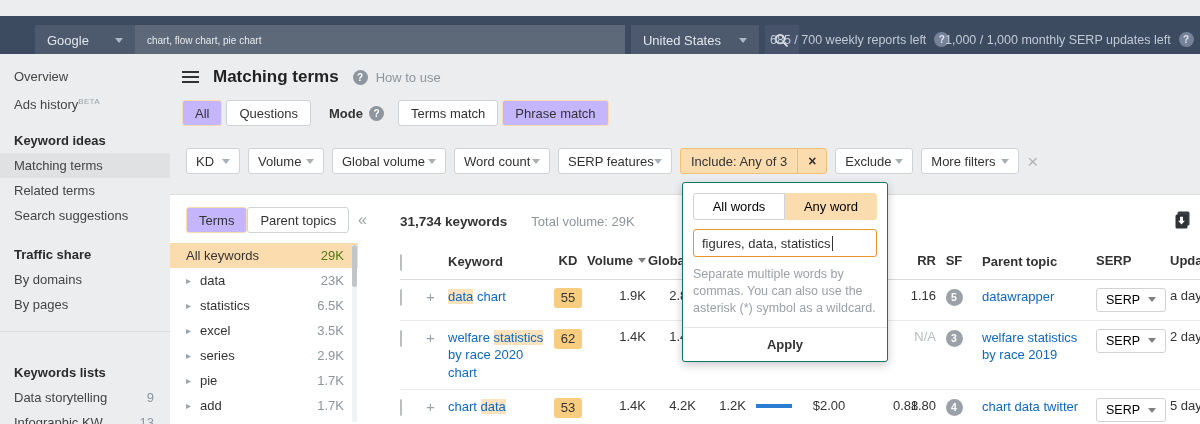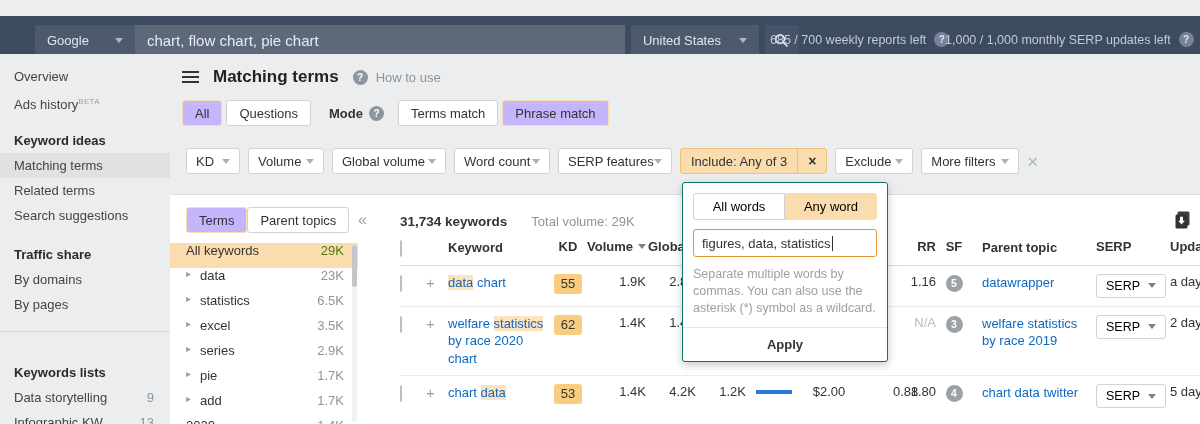--- a/index.html
+++ b/index.html
@@ -4,21 +4,21 @@
 <style>
   * { box-sizing: border-box; margin: 0; padding: 0; }
   html,body { width:1200px; height:424px; overflow:hidden; }
   body { font-family:"Liberation Sans","DejaVu Sans",sans-serif; font-size:13px; color:#333; background:#ecedee; position:relative; }
 
   
   .topbar { position:absolute; left:0; top:16px; width:1200px; height:54px; background:#3d4b61; }
   .topbar .strip { position:absolute; left:0; bottom:0; width:100%; height:8px; background:#2b3a52; }
   .tb-row { position:absolute; left:35px; top:9px; height:30px; display:flex; align-items:stretch; }
   .engine-btn { display:flex; align-items:center; gap:26px; background:#4d596d; color:#e3e7ec; padding:0 12px; border:none; border-radius:2px 0 0 2px; font-size:13px; cursor:pointer; }
-  .kw-input { width:490px; height:30px; background:#5d6879; border:none; border-radius:0; color:#e8ebef; padding:0 12px; font-size:15px; font-family:inherit; }
+  .kw-input { width:490px; height:30px; background:#5d6879; border:none; border-radius:0; color:#e8ebef; padding:0 12px; font-size:10px; font-family:inherit; }
   .country-btn { display:flex; align-items:center; gap:18px; background:#4d596d; color:#e3e7ec; padding:0 12px; border:none; margin-left:6px; font-size:13px; cursor:pointer; }
   .search-btn { width:34px; background:#46536a; border:none; margin-left:6px; border-radius:0 2px 2px 0; display:flex; align-items:center; justify-content:center; cursor:pointer; }
   .quota { position:absolute; top:16px; color:#c2cad6; font-size:12.5px; display:flex; align-items:center; gap:8px; white-space:nowrap; }
   .quota1 { left:770px; } .quota2 { left:945px; }
   .help-dot { display:inline-block; width:15px; height:15px; border-radius:50%; background:#768299; color:#dfe4ec; font-size:10px; font-weight:bold; text-align:center; line-height:15px; cursor:pointer; }
 
   .cdown { width:0; height:0; border-left:4px solid transparent; border-right:4px solid transparent; border-top:5px solid currentColor; display:inline-block; opacity:.75; }
   .cdown.gray { color:#8c959c; }
 
   
@@ -53,38 +53,38 @@
   .include-btn .x { display:flex; align-items:center; padding:0 10px; border-left:1px solid #edbd74; font-size:14px; font-weight:bold; }
   .clear-x { color:#aeb4b9; font-size:19px; cursor:pointer; line-height:1; }
 
   
   .content { position:absolute; left:0; top:140px; right:0; bottom:0; background:#fff; border-top:1px solid #dcdee0; }
 
   
   .tp-toggle { position:absolute; left:16px; top:12px; display:flex; }
   .tp-collapse { position:absolute; left:188px; top:16px; color:#9aa1a8; font-size:16px; cursor:pointer; }
   .terms-list { position:absolute; left:0; top:48px; width:188px; bottom:0; overflow:hidden; }
-  .t-row { height:25px; display:flex; padding:0 14px 0 16px; cursor:pointer; }
+  .t-row { height:25px; display:flex; align-items:center; padding:0 14px 0 16px; cursor:pointer; }
   .t-row .arr { color:#9aa1a8; font-size:10px; width:14px; }
   .t-row .lab { flex:1; color:#333; }
   .t-row .cnt { color:#8c959c; }
   .t-row.sel { background:#fbdcae; }
   .t-row.sel .lab { padding-left:0; }
   .terms-scroll { position:absolute; left:182px; top:50px; width:5px; bottom:2px; background:#f1f2f3; }
   .terms-scroll .thumb { width:5px; height:42px; background:#c2c6c9; border-radius:3px; }
 
   
   .ktable { position:absolute; left:230px; top:8px; right:0; bottom:0; }
   .summary { display:flex; align-items:center; gap:24px; height:24px; margin-top:6px; }
   .summary .cnt { font-weight:bold; font-size:13.5px; }
   .summary .tot { color:#8c959c; }
   .export-ic { position:absolute; right:8px; top:8px; cursor:pointer; }
 
   .trow { display:flex; align-items:flex-start; border-bottom:1px solid #e9ebec; padding:8px 0; }
-  .thead { font-weight:bold; border-bottom:1px solid #d9dbdd; padding:6px 0 8px 0; }
+  .thead { margin-top:14px; font-weight:bold; border-bottom:1px solid #d9dbdd; padding:6px 0 8px 0; }
   .c-cb{width:26px; padding-top:2px;} .c-plus{width:22px; color:#9aa1a8; font-size:15px; cursor:pointer;}
   .c-kw{width:98px; line-height:1.35;} .c-kd{width:44px; display:flex; justify-content:center;}
   .c-vol{width:56px; text-align:right;} .c-gv{width:50px; text-align:right; position:relative;}
   .c-tp{width:50px; text-align:right;} .c-bar{width:58px; padding:6px 0 0 10px;}
   .c-cpc{width:50px; text-align:center;} .c-cps{width:40px; text-align:right;padding-left:39px;}
   .c-rr{width:42px; text-align:right;} .c-sf{width:36px; display:flex; justify-content:center;}
   .c-parent{width:120px; padding-left:10px; line-height:1.35;} .c-serp{width:70px; padding-left:4px;}
   .c-upd{flex:1; padding-left:8px; white-space:nowrap; overflow:hidden;}
   .thead .c-gv .ovf { position:absolute; left:2px; white-space:nowrap; display:flex; align-items:center; gap:5px; }
   .thead .c-vol { display:flex; justify-content:flex-end; align-items:center; gap:5px; }

